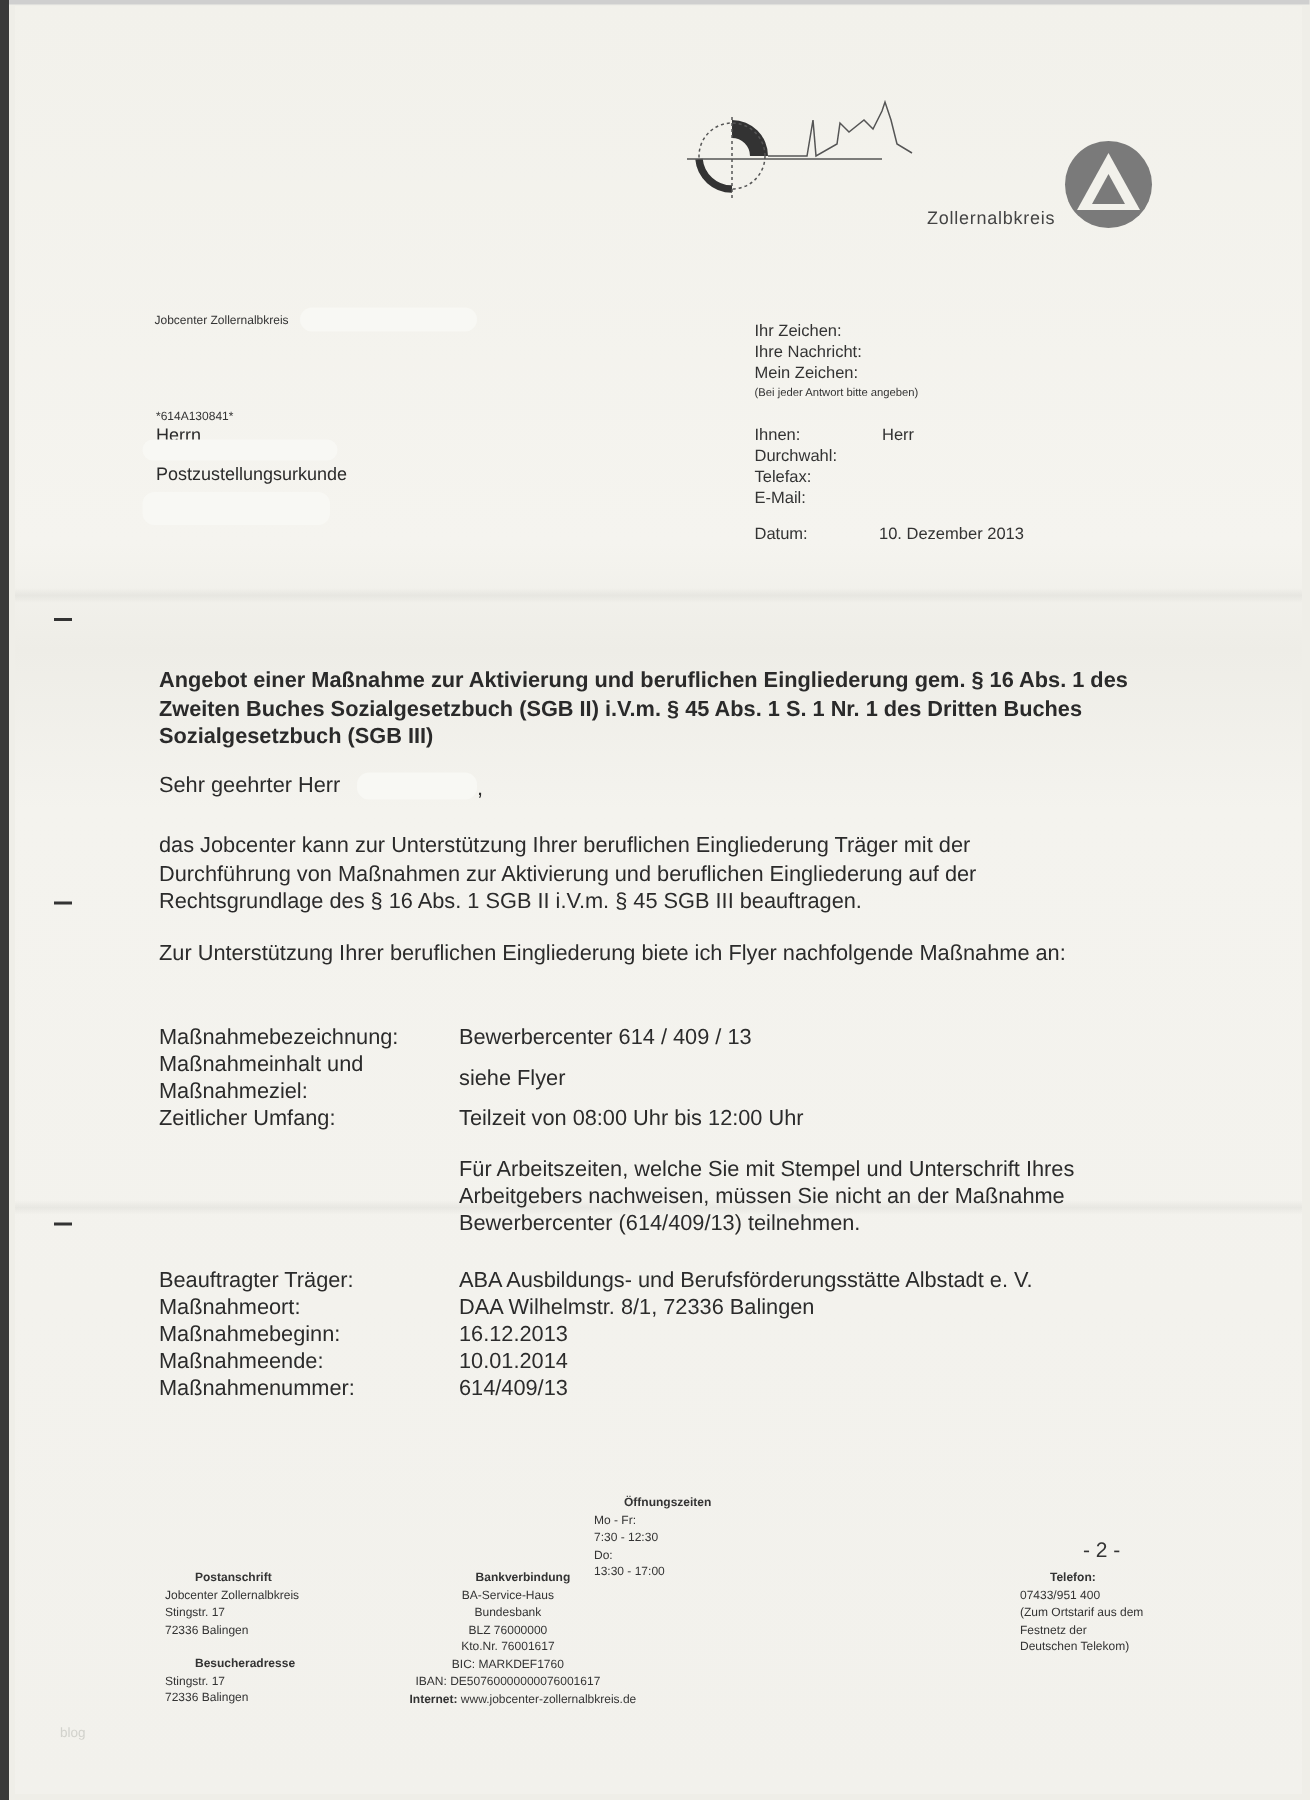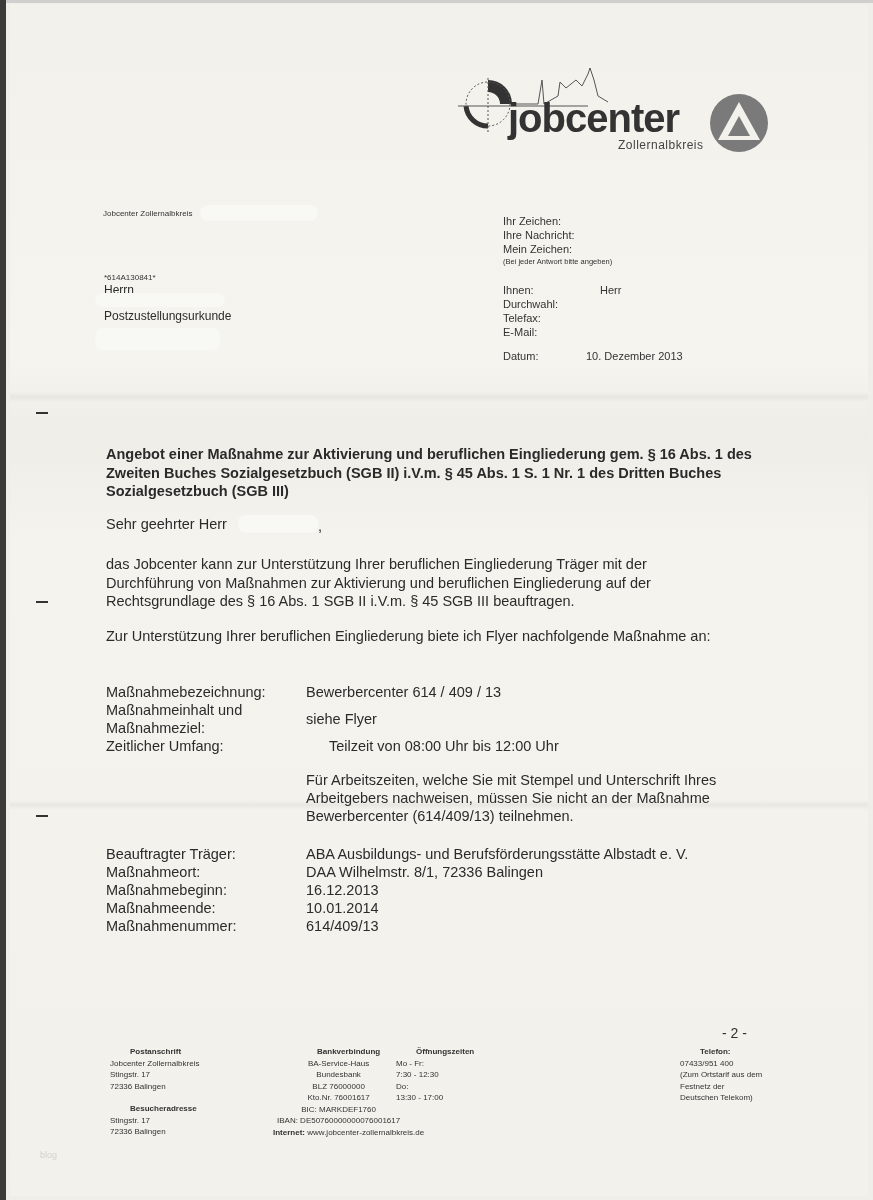--- a/index.html
+++ b/index.html
@@ -54,21 +54,20 @@
 
 <div class="logo">
   <svg class="abs" style="left:0;top:0" width="330" height="95">
     <path d="M40 14 A 24 24 0 0 1 64 38 L 52 38 A 12 12 0 0 0 40 26 Z" fill="#333"></path>
     <circle cx="40" cy="38" r="22" fill="none" stroke="#555" stroke-width="1" stroke-dasharray="2 2"></circle>
     <path d="M18 40 A 22 22 0 0 0 40 60" fill="none" stroke="#333" stroke-width="5"></path>
     <line x1="10" y1="40" x2="140" y2="40" stroke="#555" stroke-width="1"></line>
     <line x1="40" y1="12" x2="40" y2="66" stroke="#555" stroke-width="1" stroke-dasharray="2 2"></line>
     <path d="M64 38 L 90 38 L 94 14 L 96 38 L 110 30 L 112 16 L 118 22 L 128 14 L 134 20 L 140 8 L 142 2 L 146 14 L 150 30 L 160 36" fill="none" stroke="#555" stroke-width="1"></path>
   </svg>
-  <div class="logo-word">jobcenter</div>
   <div class="logo-sub">Zollernalbkreis</div>
   <div class="logo-tri">
     <svg width="58" height="58">
       <polygon points="29,8 50,46 8,46" fill="#f2f1eb"></polygon>
       <polygon points="29,22 40,42 18,42" fill="#7a7a7a"></polygon>
     </svg>
   </div>
 </div>
 
 <div class="abs small" style="left:103px;top:209px;">Jobcenter Zollernalbkreis</div>
@@ -79,21 +78,21 @@
 <div class="redact" style="left:95px;top:293px;width:130px;height:14px;"></div>
 <div class="abs" style="left:104px;top:309px;font-size:12px;">Postzustellungsurkunde</div>
 <div class="redact" style="left:95px;top:328px;width:125px;height:22px;"></div>
 
 <div class="abs ref" style="left:503px;top:214px;">Ihr Zeichen:</div>
 <div class="abs ref" style="left:503px;top:228px;">Ihre Nachricht:</div>
 <div class="abs ref" style="left:503px;top:242px;">Mein Zeichen:</div>
 <div class="abs" style="left:503px;top:257px;font-size:7.5px;color:#333;">(Bei jeder Antwort bitte angeben)</div>
 
 <div class="abs ref" style="left:503px;top:283px;">Ihnen:</div>
-<div class="abs ref" style="left:600px;top:283px;">Herr</div>
+<div class="abs ref" style="left:588px;top:283px;">Herr</div>
 <div class="abs ref" style="left:503px;top:297px;">Durchwahl:</div>
 <div class="abs ref" style="left:503px;top:311px;">Telefax:</div>
 <div class="abs ref" style="left:503px;top:325px;">E-Mail:</div>
 <div class="abs ref" style="left:503px;top:349px;">Datum:</div>
 <div class="abs ref" style="left:586px;top:349px;">10. Dezember 2013</div>
 
 <div class="title">Angebot einer Maßnahme zur Aktivierung und beruflichen Eingliederung gem. § 16 Abs. 1 des Zweiten Buches Sozialgesetzbuch (SGB II) i.V.m. § 45 Abs. 1 S. 1 Nr. 1 des Dritten Buches Sozialgesetzbuch (SGB III)</div>
 
 <div class="body" style="top:515px;">Sehr geehrter Herr</div>
 <div class="redact" style="left:238px;top:515px;width:80px;height:18px;"></div>
@@ -101,21 +100,21 @@
 
 <div class="body" style="top:555px;width:600px;">das Jobcenter kann zur Unterstützung Ihrer beruflichen Eingliederung Träger mit der Durchführung von Maßnahmen zur Aktivierung und beruflichen Eingliederung auf der Rechtsgrundlage des § 16 Abs. 1 SGB II i.V.m. § 45 SGB III beauftragen.</div>
 <div class="body" style="top:627px;width:650px;">Zur Unterstützung Ihrer beruflichen Eingliederung biete ich Flyer nachfolgende Maßnahme an:</div>
 
 <div class="lbl" style="top:683px;">Maßnahmebezeichnung:</div>
 <div class="val" style="top:683px;">Bewerbercenter 614 / 409 / 13</div>
 <div class="lbl" style="top:701px;">Maßnahmeinhalt und</div>
 <div class="lbl" style="top:719px;">Maßnahmeziel:</div>
 <div class="val" style="top:710px;">siehe Flyer</div>
 <div class="lbl" style="top:737px;">Zeitlicher Umfang:</div>
-<div class="val" style="top:737px;margin-left:23px;">Teilzeit von 08:00 Uhr bis 12:00 Uhr</div>
+<div class="val" style="top:737px;">Teilzeit von 08:00 Uhr bis 12:00 Uhr</div>
 <div class="val" style="top:771px;width:420px;">Für Arbeitszeiten, welche Sie mit Stempel und Unterschrift Ihres Arbeitgebers nachweisen, müssen Sie nicht an der Maßnahme Bewerbercenter (614/409/13) teilnehmen.</div>
 
 <div class="lbl" style="top:845px;">Beauftragter Träger:</div>
 <div class="val" style="top:845px;">ABA Ausbildungs- und Berufsförderungsstätte Albstadt e. V.</div>
 <div class="lbl" style="top:863px;">Maßnahmeort:</div>
 <div class="val" style="top:863px;">DAA Wilhelmstr. 8/1, 72336 Balingen</div>
 <div class="lbl" style="top:881px;">Maßnahmebeginn:</div>
 <div class="val" style="top:881px;">16.12.2013</div>
 <div class="lbl" style="top:899px;">Maßnahmeende:</div>
 <div class="val" style="top:899px;">10.01.2014</div>
@@ -139,21 +138,21 @@
   <div><b>Bankverbindung</b></div>
   <div>BA-Service-Haus</div>
   <div>Bundesbank</div>
   <div>BLZ 76000000</div>
   <div>Kto.Nr. 76001617</div>
   <div>BIC: MARKDEF1760</div>
   <div>IBAN: DE50760000000076001617</div>
   <div><b>Internet:</b> <span>www.jobcenter-zollernalbkreis.de</span></div>
 </div>
 
-<div class="foot" style="left:396px;top:1046px;">
+<div class="foot" style="left:396px;top:996px;">
   <div><b>Öffnungszeiten</b></div>
   <div>Mo - Fr:</div>
   <div>7:30 - 12:30</div>
   <div>Do:</div>
   <div>13:30 - 17:00</div>
 </div>
 
 <div class="foot" style="left:680px;top:1046px;">
   <div><b>Telefon:</b></div>
   <div>07433/951 400</div>

